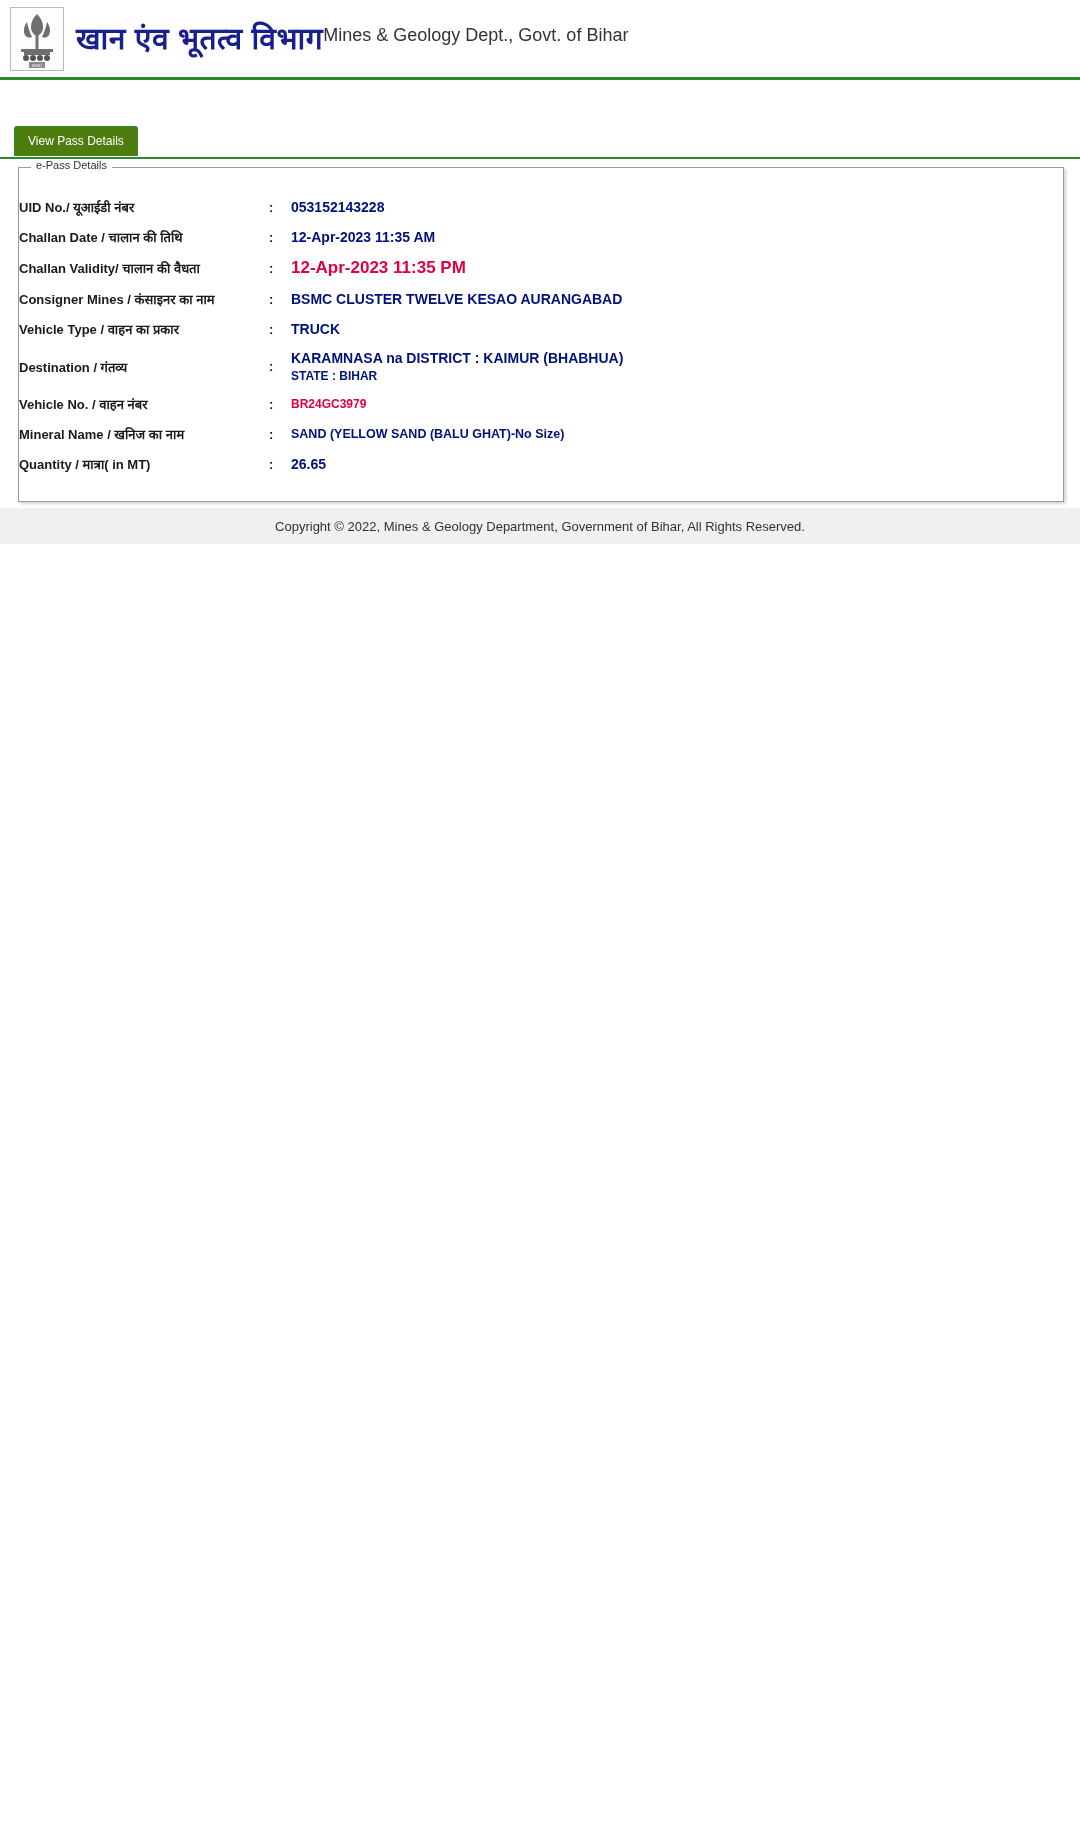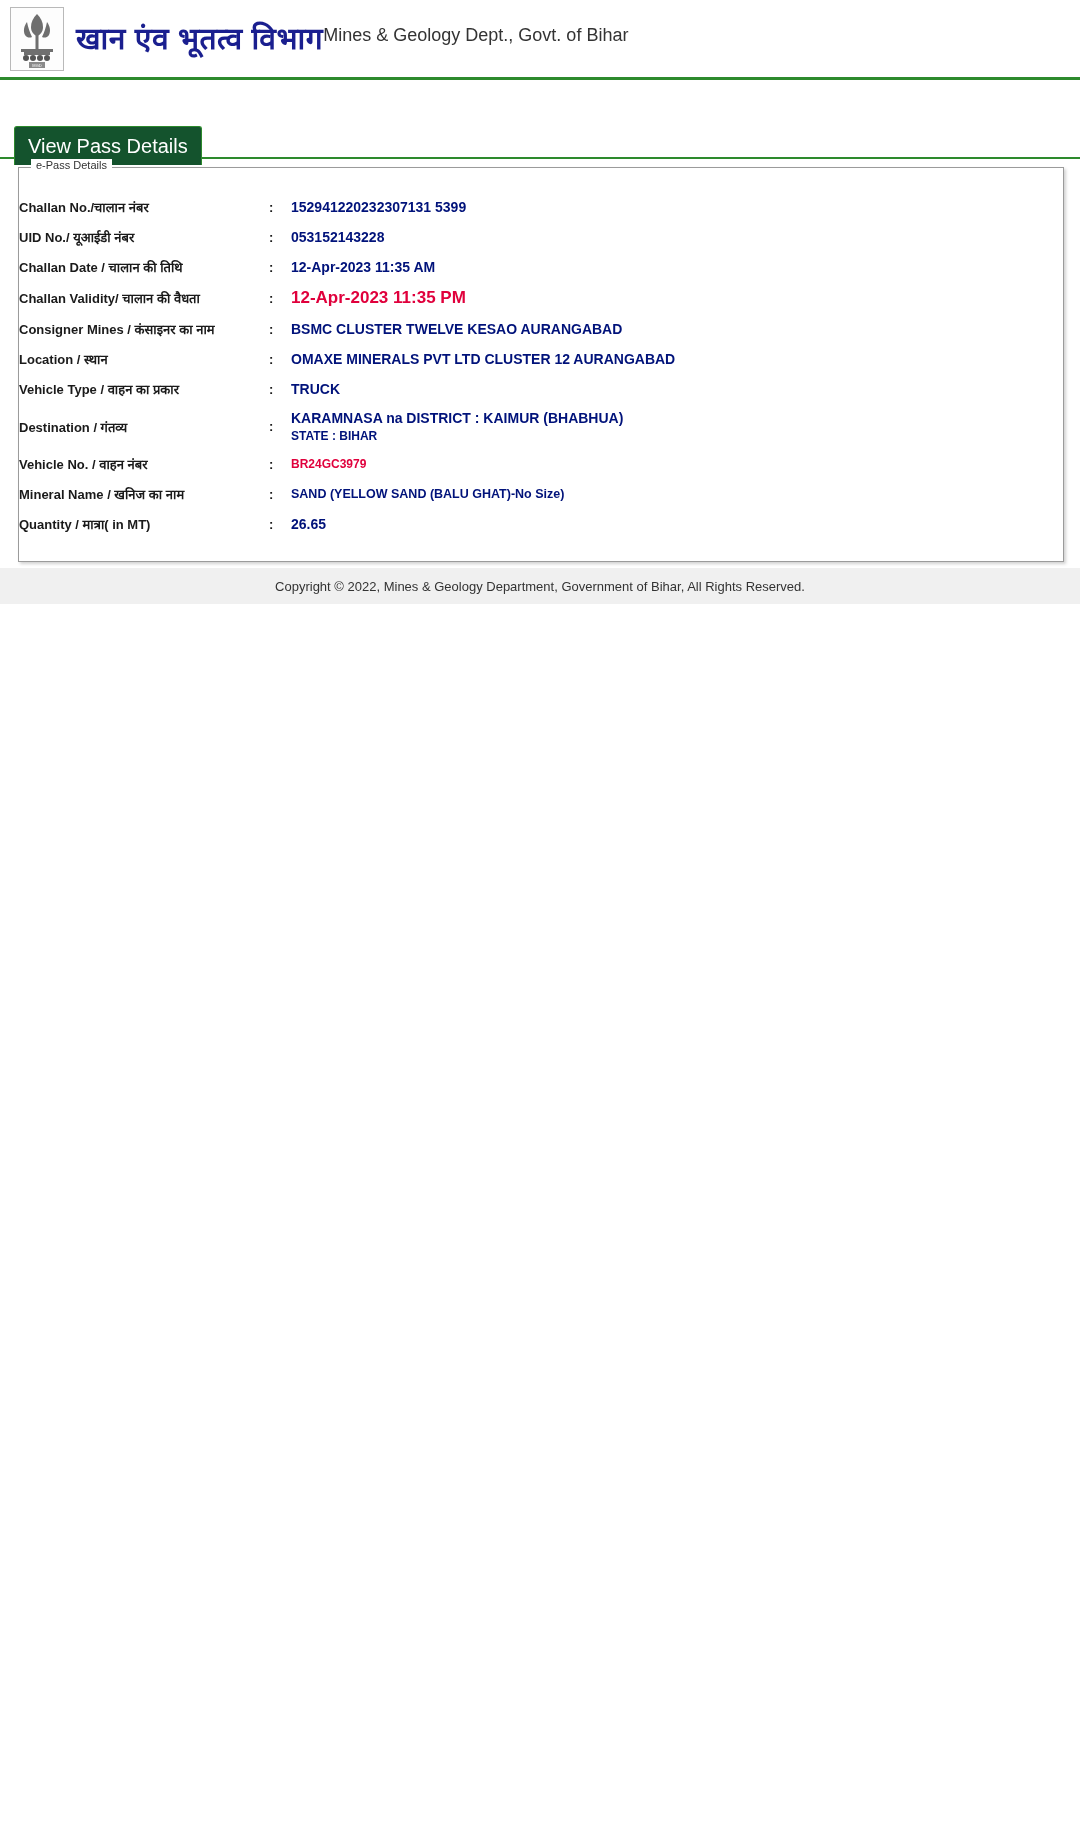--- a/index.html
+++ b/index.html
@@ -58,23 +58,23 @@
   
   .tabstrip {
     position: relative;
     height: 33px;
     border-bottom: 2px solid #2d8a2d;
     padding-left: 14px;
     box-sizing: border-box;
   }
   .tab {
     display: inline-block;
-    background: #14532d;
+    background: #4d7c0f;
     color: #ffffff;
-    font-size: 20px;
+    font-size: 12px;
     padding: 8px 13px 8px 13px;
     border: 1px solid #2d8a2d;
     border-bottom: none;
     border-radius: 3px 3px 0 0;
     line-height: 1.1;
     cursor: pointer;
     position: relative;
     top: 0px;
     text-align: center;
   }
@@ -197,48 +197,38 @@
 
 <div class="tabstrip">
   <span class="tab">View Pass Details</span>
 </div>
 
 <div class="panel">
   <div class="panel-legend">e-Pass Details</div>
   <table class="details">
     <tbody>
       <tr>
-        <td class="label">Challan No./चालान नंबर</td>
-        <td class="colon">:</td>
-        <td class="value">152941220232307131 5399</td>
-      </tr>
-      <tr>
         <td class="label">UID No./ यूआईडी नंबर</td>
         <td class="colon">:</td>
         <td class="value">053152143228</td>
       </tr>
       <tr>
         <td class="label">Challan Date / चालान की तिथि</td>
         <td class="colon">:</td>
         <td class="value">12-Apr-2023 11:35 AM</td>
       </tr>
       <tr>
         <td class="label">Challan Validity/ चालान की वैधता</td>
         <td class="colon">:</td>
         <td class="value red">12-Apr-2023 11:35 PM</td>
       </tr>
       <tr>
         <td class="label">Consigner Mines / कंसाइनर का नाम</td>
         <td class="colon">:</td>
         <td class="value">BSMC CLUSTER TWELVE KESAO AURANGABAD</td>
-      </tr>
-      <tr>
-        <td class="label">Location / स्थान</td>
-        <td class="colon">:</td>
-        <td class="value">OMAXE MINERALS PVT LTD CLUSTER 12 AURANGABAD</td>
       </tr>
       <tr>
         <td class="label">Vehicle Type / वाहन का प्रकार</td>
         <td class="colon">:</td>
         <td class="value">TRUCK</td>
       </tr>
       <tr>
         <td class="label">Destination / गंतव्य</td>
         <td class="colon">:</td>
         <td class="value">

